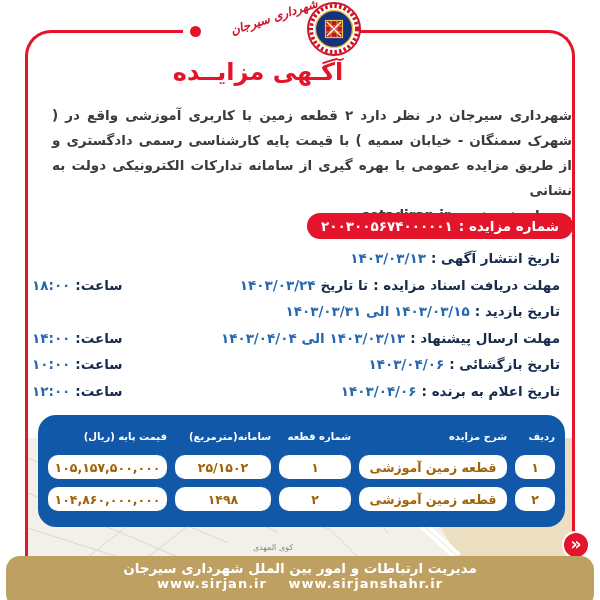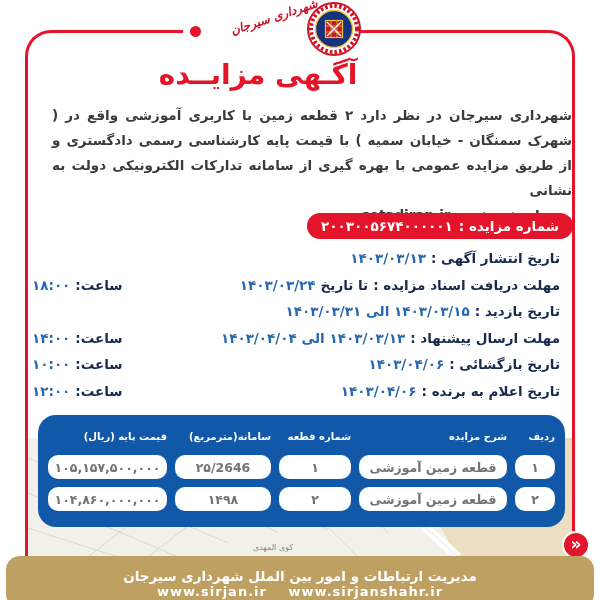--- a/index.html
+++ b/index.html
@@ -14,21 +14,21 @@
   #dot-l{left:190px;} #dot-r{left:328px;}
 
   
   #emblem{position:absolute;left:306px;top:1px;width:56px;height:56px;z-index:5;}
   #calligraphy{position:absolute;left:228px;top:10px;width:92px;z-index:5;
        color:#cf1428;font-size:12px;font-style:italic;font-weight:bold;
        transform:rotate(-18deg);text-align:center;line-height:14px;}
 
   
   #title{position:absolute;left:0;top:58px;width:516px;text-align:center;z-index:4;
-         color:#e4142b;font-size:28px;font-weight:bold;}
+         color:#e4142b;font-size:24px;font-weight:bold;}
 
   
   #intro{position:absolute;left:52px;top:103px;width:520px;z-index:4;
          color:#3b3b3b;font-size:13.5px;font-weight:bold;line-height:25px;}
   #intro-main{direction:rtl;text-align:justify;text-align-last:justify;}
   #intro-tail{direction:ltr;text-align:right;margin-top:0px;}
   #intro-tail .iso{direction:rtl;unicode-bidi:isolate;}
 
   
   #pill{position:absolute;right:27px;top:213px;height:26px;z-index:4;background:#e4142b;
@@ -48,32 +48,32 @@
 
   
   #ptable{position:absolute;left:38px;top:415px;width:527px;height:112px;z-index:3;
           background:#1158a8;border-radius:18px;padding:6px 10px;box-sizing:border-box;}
   .trow{display:grid;direction:rtl;grid-template-columns:40px 148px 72px 96px 1fr;
         gap:8px;align-items:center;}
   .thead-row{height:30px;}
   .thead-cell{color:#fff;font-size:10px;font-weight:bold;}
   .data-row{height:32px;}
   .tcell{background:#fff;border-radius:10px;height:24px;display:flex;align-items:center;
-         justify-content:center;color:#737373;font-size:12.5px;font-weight:bold;direction:rtl;}
+         justify-content:center;color:#a16207;font-size:12.5px;font-weight:bold;direction:rtl;}
 
   
   #badge{position:absolute;left:562px;top:531px;width:28px;height:28px;border-radius:50%;
          background:#e4142b;border:2px solid #fff;box-sizing:border-box;z-index:6;
          display:flex;align-items:center;justify-content:center;
          color:#fff;font-size:17px;font-weight:bold;line-height:1;padding-bottom:2px;}
 
   
   #banner{position:absolute;left:6px;top:556px;width:588px;height:52px;z-index:7;
           background:#bfa063;border-radius:14px;text-align:center;color:#fff;}
-  #banner-line1{margin-top:12px;font-size:13.5px;font-weight:bold;direction:rtl;}
+  #banner-line1{margin-top:4px;font-size:13.5px;font-weight:bold;direction:rtl;}
   #banner-line2{font-size:13px;font-weight:bold;letter-spacing:1px;direction:ltr;}
   #banner-line2 span{margin:5px 8px;}
 </style>
 </head>
 <body>
 
 <div id="page">
 
   <svg id="map" viewBox="0 0 544 119">
     <rect x="0" y="0" width="544" height="119" fill="#f3f0e9"></rect>
@@ -199,21 +199,21 @@
       <div class="thead-cell">ردیف</div>
       <div class="thead-cell">شرح مزایده</div>
       <div class="thead-cell">شماره قطعه</div>
       <div class="thead-cell">سامانه(مترمربع)</div>
       <div class="thead-cell">قیمت پایه (ریال)</div>
     </div>
     <div class="trow data-row">
       <div class="tcell">۱</div>
       <div class="tcell">قطعه زمین آموزشی</div>
       <div class="tcell">۱</div>
-      <div class="tcell">۲۵/2646</div>
+      <div class="tcell">۲۵/۱۵۰۲</div>
       <div class="tcell">۱۰۵,۱۵۷,۵۰۰,۰۰۰</div>
     </div>
     <div class="trow data-row">
       <div class="tcell">۲</div>
       <div class="tcell">قطعه زمین آموزشی</div>
       <div class="tcell">۲</div>
       <div class="tcell">۱۴۹۸</div>
       <div class="tcell">۱۰۴,۸۶۰,۰۰۰,۰۰۰</div>
     </div>
   </div>

